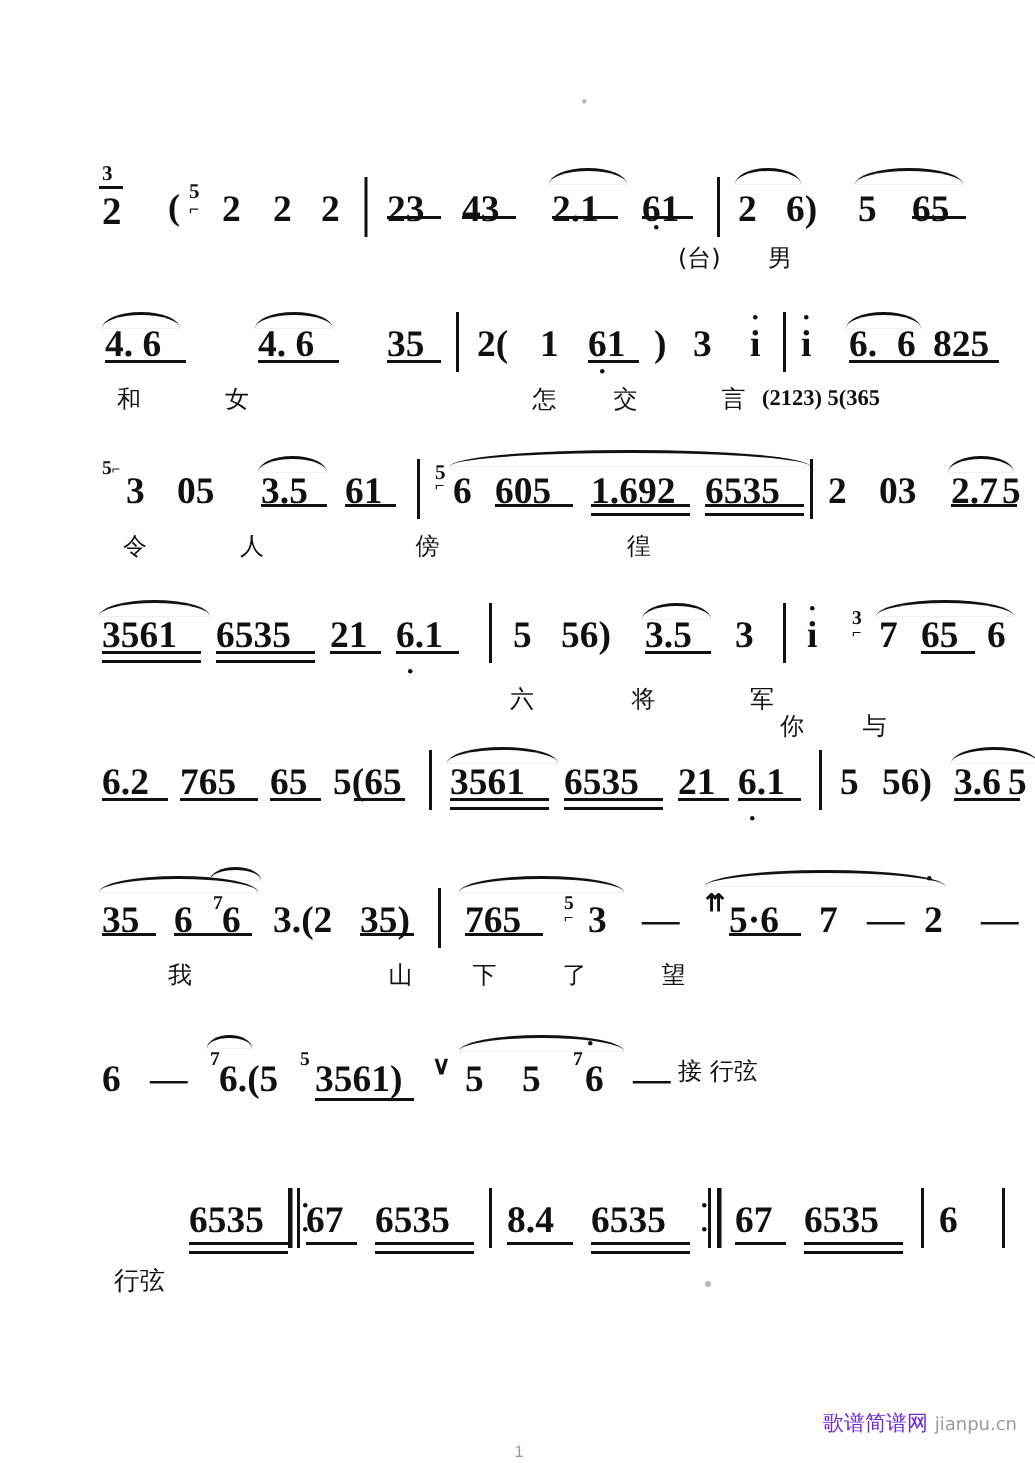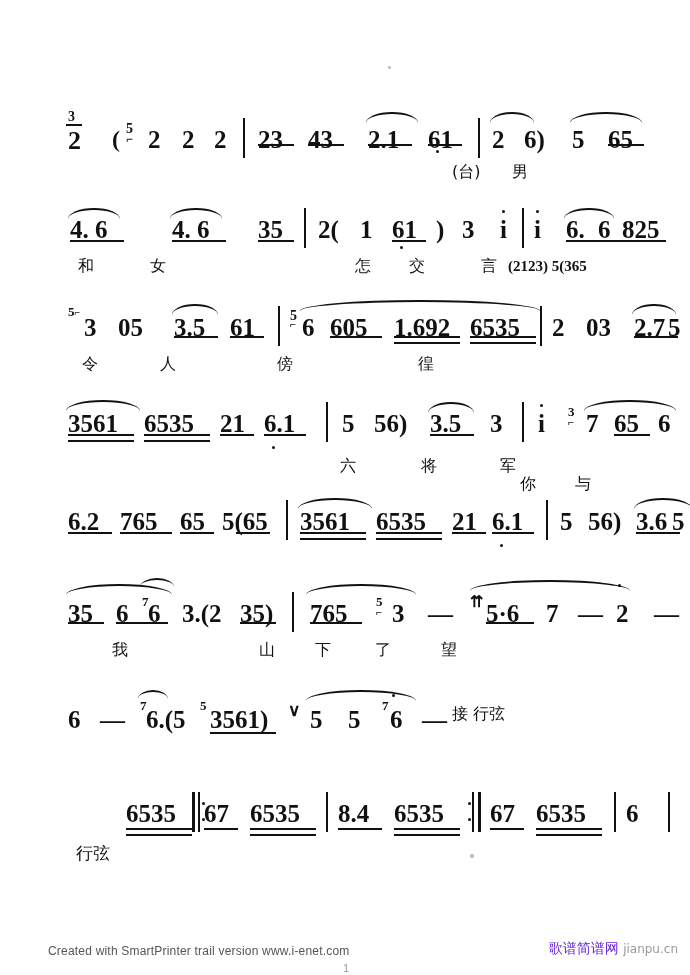--- a/index.html
+++ b/index.html
@@ -434,21 +434,20 @@
     <div class="bar" style="left:472px; top:6px; height:40px; width:1.5px;"></div>
     <div class="bar" style="left:478px; top:6px; height:40px; width:3px;"></div>
 
     <div class="bar" style="left:614px; top:6px; height:40px;"></div>
     <div class="bar" style="left:668px; top:6px; height:40px;"></div>
   </div>
 
   <div class="speck" style="left:388px; top:66px; width:3px; height:3px;"></div>
   <div class="speck" style="left:470px; top:854px; width:4px; height:4px;"></div>
 
-  <div class="footer-note">Created with SmartPrinter trail version www.i-enet.com</div>
 
   <div class="watermark">
     <span class="cn">歌谱简谱网</span>
     <span class="url">jianpu.cn</span>
   </div>
 
   <div class="centermark">1</div>
 
 </div>
 

